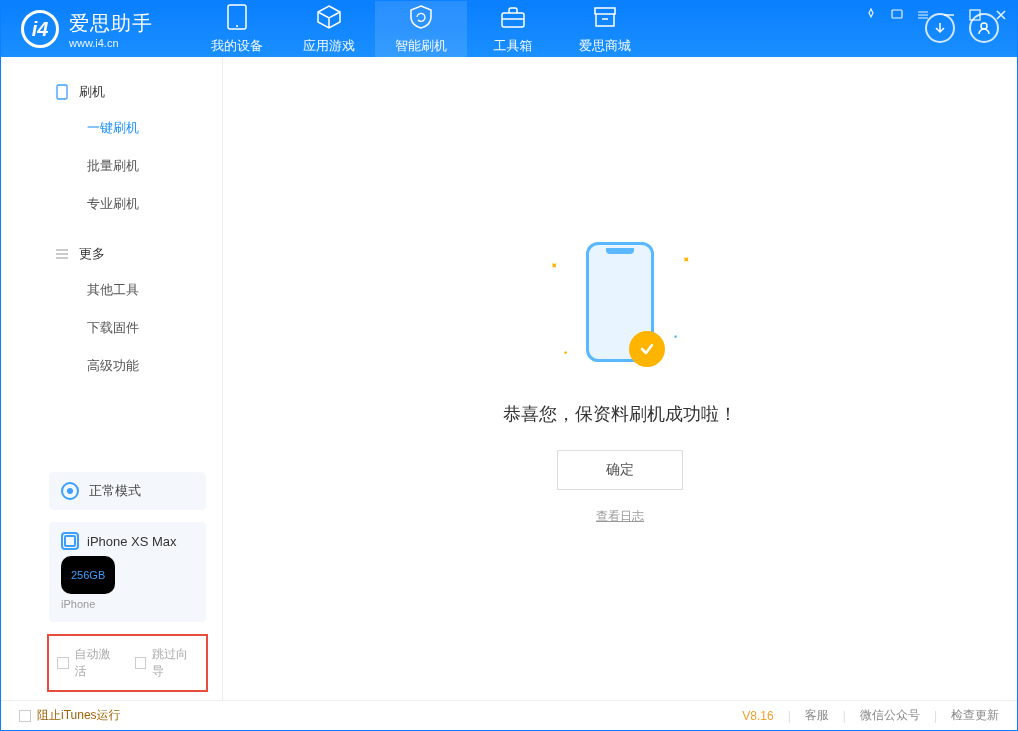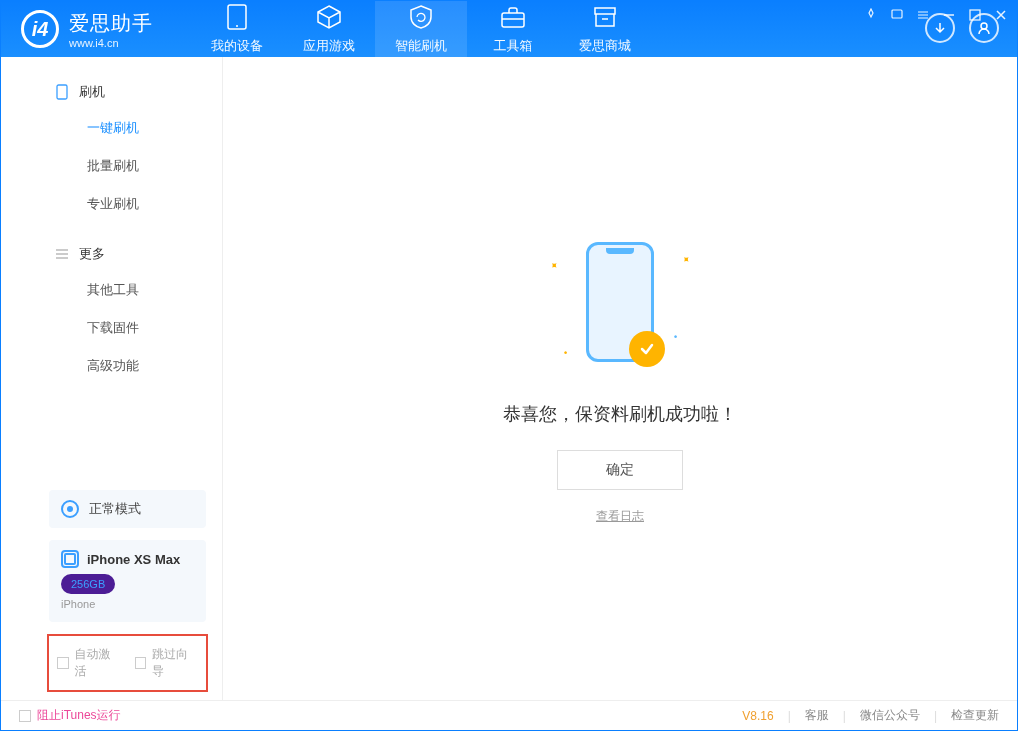--- a/index.html
+++ b/index.html
@@ -38,22 +38,22 @@
 
 .device-card { margin: 6px 16px; padding: 10px 12px; background: #f4f8fc; border-radius: 4px; display: flex; align-items: center; gap: 10px; cursor: pointer; }
 .device-card.mode { color: #444; font-size: 13px; }
 .mode-dot { width: 18px; height: 18px; border: 2px solid #3b9fff; border-radius: 50%; display: flex; align-items: center; justify-content: center; }
 .mode-dot::before { content: ""; width: 6px; height: 6px; background: #3b9fff; border-radius: 50%; }
 
 .device-info { margin: 6px 16px 12px; padding: 10px 12px 12px; background: #f4f8fc; border-radius: 4px; }
 .device-row1 { display: flex; align-items: center; gap: 8px; }
 .device-ico { width: 18px; height: 18px; border: 2px solid #3b9fff; border-radius: 4px; display: flex; align-items: center; justify-content: center; }
 .device-ico::before { content: ""; width: 8px; height: 8px; border: 2px solid #3b9fff; border-radius: 2px; display: block; }
-.device-name { font-weight: bold; color: #333; font-size: 13px; }
-.storage-pill { margin-top: 6px; margin-left: 0; display: inline-block; background: #4c1d95; color: #3b9fff; font-size: 11px; padding: 4px 10px; border-radius: 10px; }
+.device-name { font-weight: normal; color: #333; font-size: 13px; }
+.storage-pill { margin-top: 6px; margin-left: 0; display: inline-block; background: #000000; color: #3b9fff; font-size: 11px; padding: 13px 10px; border-radius: 10px; }
 .device-type { color: #999; font-size: 11px; margin-top: 4px; }
 
 .bottom-checks { border: 2px solid #e74c3c; margin: 0 14px 8px; padding: 10px 8px; display: flex; gap: 14px; align-items: center; }
 .chk-item { display: flex; align-items: center; gap: 6px; color: #aaa; font-size: 12px; cursor: pointer; }
 .chk-box { width: 12px; height: 12px; border: 1px solid #ccc; background: #fff; }
 
 
 .main { flex: 1; display: flex; flex-direction: column; align-items: center; justify-content: center; position: relative; }
 .phone-illustration { position: relative; width: 160px; height: 140px; display: flex; align-items: center; justify-content: center; }
 .phone-body { width: 68px; height: 120px; border: 3px solid #59b8ff; border-radius: 12px; background: #e8f4ff; position: relative; }
@@ -257,21 +257,21 @@
       </div>
     </div>
     <div class="success-text">恭喜您，保资料刷机成功啦！</div>
     <button class="confirm-btn">确定</button>
     <a class="log-link">查看日志</a>
   </div>
 </div>
 
 <div class="statusbar">
   <div class="left">
-    <label class="chk-item" style="color:#ec4899">
+    <label class="chk-item" style="color:#a16207">
       <span class="chk-box"></span>
       <span>阻止iTunes运行</span>
     </label>
   </div>
   <div class="right">
     <span class="version">V8.16</span>
     <span class="sep">|</span>
     <span class="sb-link">客服</span>
     <span class="sep">|</span>
     <span class="sb-link">微信公众号</span>

